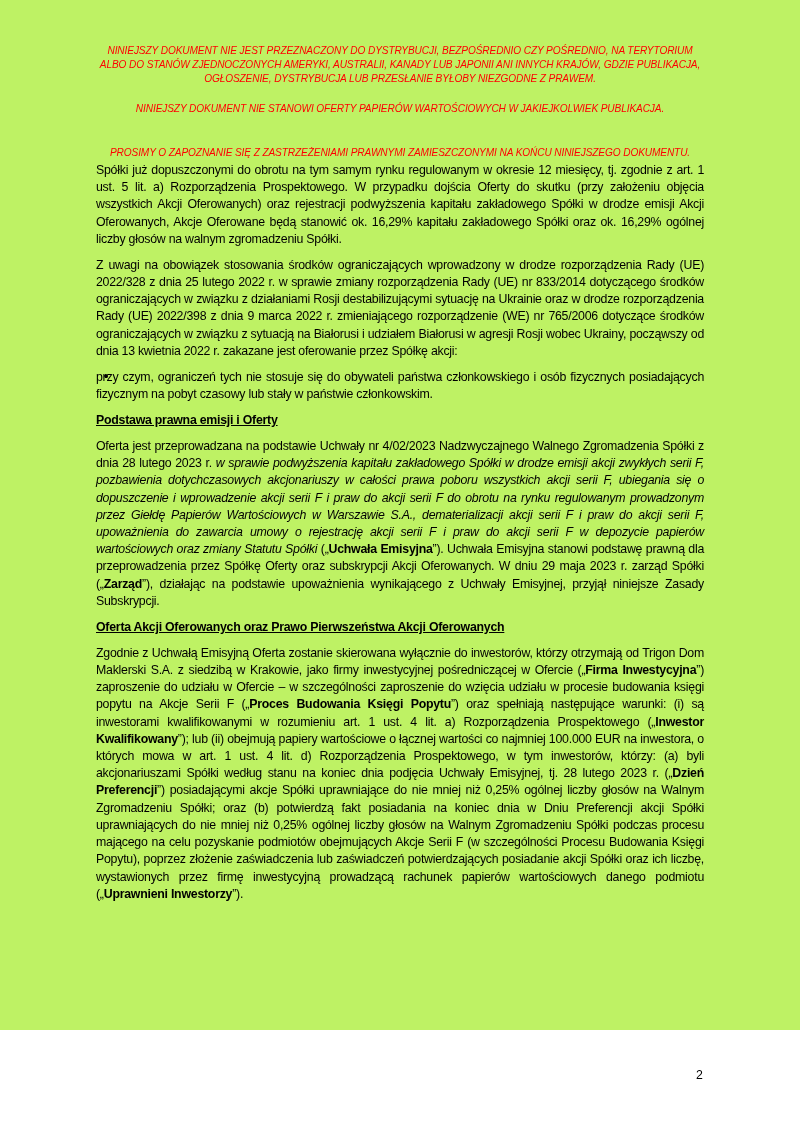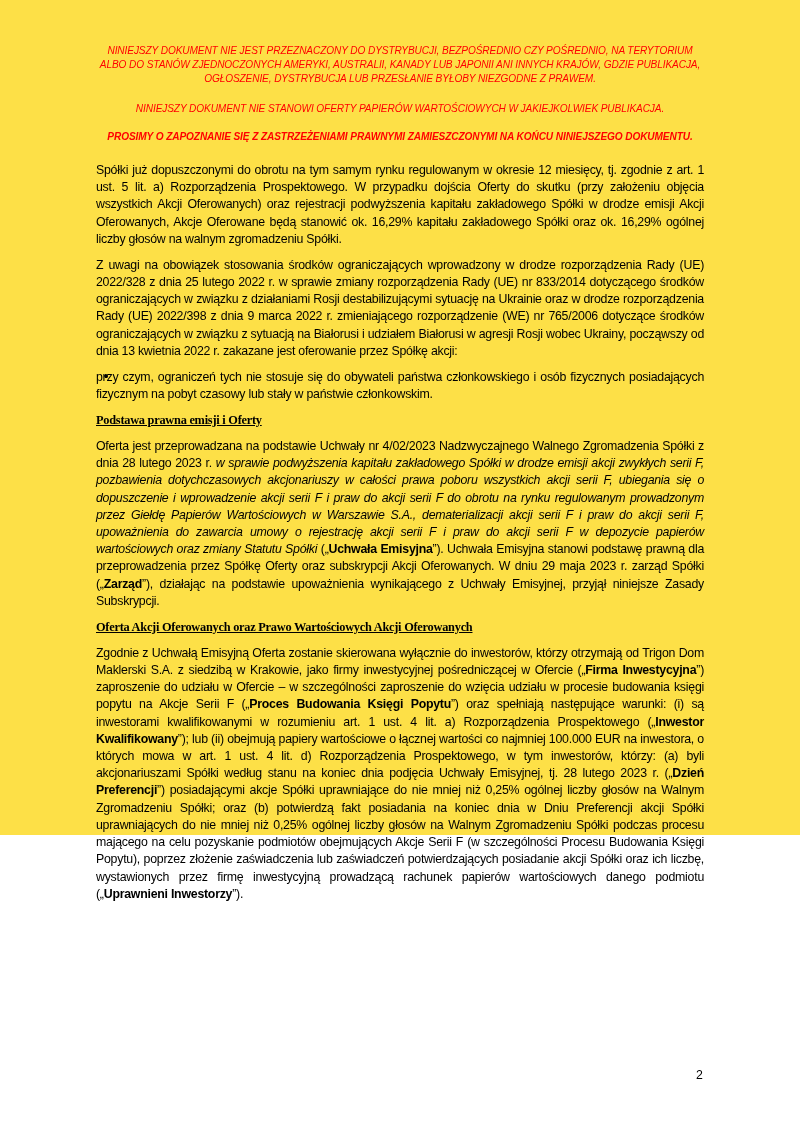--- a/index.html
+++ b/index.html
@@ -1,57 +1,57 @@
 <!DOCTYPE html>
 <html><head>
 <meta charset="utf-8">
 <style>
   html, body { margin: 0; padding: 0; background: #ffffff; }
   body { width: 800px; height: 1131px; position: relative; overflow: hidden; }
-  .page { position: absolute; left: 0; top: 0; width: 800px; height: 835px; background: #fde047; }
+  .page { position: absolute; left: 0; top: 0; width: 800px; height: 1030px; background: #bef264; }
   .disclaimer {
     position: absolute; left: 96px; width: 608px; text-align: center;
     color: #ff0000; font-family: "Liberation Sans", sans-serif; font-style: italic;
     font-size: 10.1px; line-height: 14px; letter-spacing: -0.1px;
   }
   .content {
     position: absolute; left: 96px; width: 608px;
     font-family: "Liberation Sans", sans-serif; color: #000;
     font-size: 12.35px; line-height: 17.2px; letter-spacing: -0.25px;
   }
   .content p { margin: 0 0 8.8px 0; text-align: justify; }
-  .content h3 { margin: 0 0 8.8px 0; font-size: 12.35px; font-weight: bold; text-decoration: underline; font-family: Liberation Serif, serif; }
+  .content h3 { margin: 0 0 8.8px 0; font-size: 12.35px; font-weight: bold; text-decoration: underline; }
   .content ul { margin: 0 0 8.8px 0; padding: 0; list-style: none; }
   .content li { position: relative; padding-left: 28px; text-align: justify; }
   .content li .bullet { position: absolute; left: 8px; top: 0; }
   .page-number { position: absolute; left: 696px; top: 1068px; font-family: "Liberation Sans", sans-serif; font-size: 12.3px; color: #000; }
 </style>
 </head>
 <body>
 
 <div class="page">
 
   <div class="disclaimer" style="top:44px;">NINIEJSZY DOKUMENT NIE JEST PRZEZNACZONY DO DYSTRYBUCJI, BEZPOŚREDNIO CZY POŚREDNIO, NA TERYTORIUM ALBO DO STANÓW ZJEDNOCZONYCH AMERYKI, AUSTRALII, KANADY LUB JAPONII ANI INNYCH KRAJÓW, GDZIE PUBLIKACJA, OGŁOSZENIE, DYSTRYBUCJA LUB PRZESŁANIE BYŁOBY NIEZGODNE Z PRAWEM.</div>
   <div class="disclaimer" style="top:102px;">NINIEJSZY DOKUMENT NIE STANOWI OFERTY PAPIERÓW WARTOŚCIOWYCH W JAKIEJKOLWIEK PUBLIKACJA.</div>
-  <div class="disclaimer" style="top:130px;font-weight:bold;">PROSIMY O ZAPOZNANIE SIĘ Z ZASTRZEŻENIAMI PRAWNYMI ZAMIESZCZONYMI NA KOŃCU NINIEJSZEGO DOKUMENTU.</div>
+  <div class="disclaimer" style="top:146px;">PROSIMY O ZAPOZNANIE SIĘ Z ZASTRZEŻENIAMI PRAWNYMI ZAMIESZCZONYMI NA KOŃCU NINIEJSZEGO DOKUMENTU.</div>
 
   <div class="content" style="top:162px;">
     <p>Spółki już dopuszczonymi do obrotu na tym samym rynku regulowanym w okresie 12 miesięcy, tj. zgodnie z art. 1 ust. 5 lit. a) Rozporządzenia Prospektowego. W przypadku dojścia Oferty do skutku (przy założeniu objęcia wszystkich Akcji Oferowanych) oraz rejestracji podwyższenia kapitału zakładowego Spółki w drodze emisji Akcji Oferowanych, Akcje Oferowane będą stanowić ok. 16,29% kapitału zakładowego Spółki oraz ok. 16,29% ogólnej liczby głosów na walnym zgromadzeniu Spółki.</p>
     <p>Z uwagi na obowiązek stosowania środków ograniczających wprowadzony w drodze rozporządzenia Rady (UE) 2022/328 z dnia 25 lutego 2022 r. w sprawie zmiany rozporządzenia Rady (UE) nr 833/2014 dotyczącego środków ograniczających w związku z działaniami Rosji destabilizującymi sytuację na Ukrainie oraz w drodze rozporządzenia Rady (UE) 2022/398 z dnia 9 marca 2022 r. zmieniającego rozporządzenie (WE) nr 765/2006 dotyczące środków ograniczających w związku z sytuacją na Białorusi i udziałem Białorusi w agresji Rosji wobec Ukrainy, począwszy od dnia 13 kwietnia 2022 r. zakazane jest oferowanie przez Spółkę akcji:</p>
     <ul>
       <li>
         <span class="bullet">•</span>
       </li>
       <li>
         <span class="bullet">•</span>
       </li>
     </ul>
     <p>przy czym, ograniczeń tych nie stosuje się do obywateli państwa członkowskiego i osób fizycznych posiadających fizycznym na pobyt czasowy lub stały w państwie członkowskim.</p>
 
     <h3>Podstawa prawna emisji i Oferty</h3>
     <p><span>Oferta jest przeprowadzana na podstawie Uchwały nr 4/02/2023 Nadzwyczajnego Walnego Zgromadzenia Spółki z dnia 28 lutego 2023 r. </span><i>w sprawie podwyższenia kapitału zakładowego Spółki w drodze emisji akcji zwykłych serii F, pozbawienia dotychczasowych akcjonariuszy w całości prawa poboru wszystkich akcji serii F, ubiegania się o dopuszczenie i wprowadzenie akcji serii F i praw do akcji serii F do obrotu na rynku regulowanym prowadzonym przez Giełdę Papierów Wartościowych w Warszawie S.A., dematerializacji akcji serii F i praw do akcji serii F, upoważnienia do zawarcia umowy o rejestrację akcji serii F i praw do akcji serii F w depozycie papierów wartościowych oraz zmiany Statutu Spółki</i><span> („</span><b>Uchwała Emisyjna</b><span>”). Uchwała Emisyjna stanowi podstawę prawną dla przeprowadzenia przez Spółkę Oferty oraz subskrypcji Akcji Oferowanych. W dniu 29 maja 2023 r. zarząd Spółki („</span><b>Zarząd</b><span>”), działając na podstawie upoważnienia wynikającego z Uchwały Emisyjnej, przyjął niniejsze Zasady Subskrypcji.</span></p>
 
-    <h3>Oferta Akcji Oferowanych oraz Prawo Wartościowych Akcji Oferowanych</h3>
+    <h3>Oferta Akcji Oferowanych oraz Prawo Pierwszeństwa Akcji Oferowanych</h3>
     <p><span>Zgodnie z Uchwałą Emisyjną Oferta zostanie skierowana wyłącznie do inwestorów, którzy otrzymają od Trigon Dom Maklerski S.A. z siedzibą w Krakowie, jako firmy inwestycyjnej pośredniczącej w Ofercie („</span><b>Firma Inwestycyjna</b><span>”) zaproszenie do udziału w Ofercie – w szczególności zaproszenie do wzięcia udziału w procesie budowania księgi popytu na Akcje Serii F („</span><b>Proces Budowania Księgi Popytu</b><span>”) oraz spełniają następujące warunki: (i) są inwestorami kwalifikowanymi w rozumieniu art. 1 ust. 4 lit. a) Rozporządzenia Prospektowego („</span><b>Inwestor Kwalifikowany</b><span>”); lub (ii) obejmują papiery wartościowe o łącznej wartości co najmniej 100.000 EUR na inwestora, o których mowa w art. 1 ust. 4 lit. d) Rozporządzenia Prospektowego, w tym inwestorów, którzy: (a) byli akcjonariuszami Spółki według stanu na koniec dnia podjęcia Uchwały Emisyjnej, tj. 28 lutego 2023 r. („</span><b>Dzień Preferencji</b><span>”) posiadającymi akcje Spółki uprawniające do nie mniej niż 0,25% ogólnej liczby głosów na Walnym Zgromadzeniu Spółki; oraz (b) potwierdzą fakt posiadania na koniec dnia w Dniu Preferencji akcji Spółki uprawniających do nie mniej niż 0,25% ogólnej liczby głosów na Walnym Zgromadzeniu Spółki podczas procesu mającego na celu pozyskanie podmiotów obejmujących Akcje Serii F (w szczególności Procesu Budowania Księgi Popytu), poprzez złożenie zaświadczenia lub zaświadczeń potwierdzających posiadanie akcji Spółki oraz ich liczbę, wystawionych przez firmę inwestycyjną prowadzącą rachunek papierów wartościowych danego podmiotu („</span><b>Uprawnieni Inwestorzy</b><span>”).</span></p>
   </div>
 
   <div class="page-number">2</div>
 </div>
 
 </body></html>

